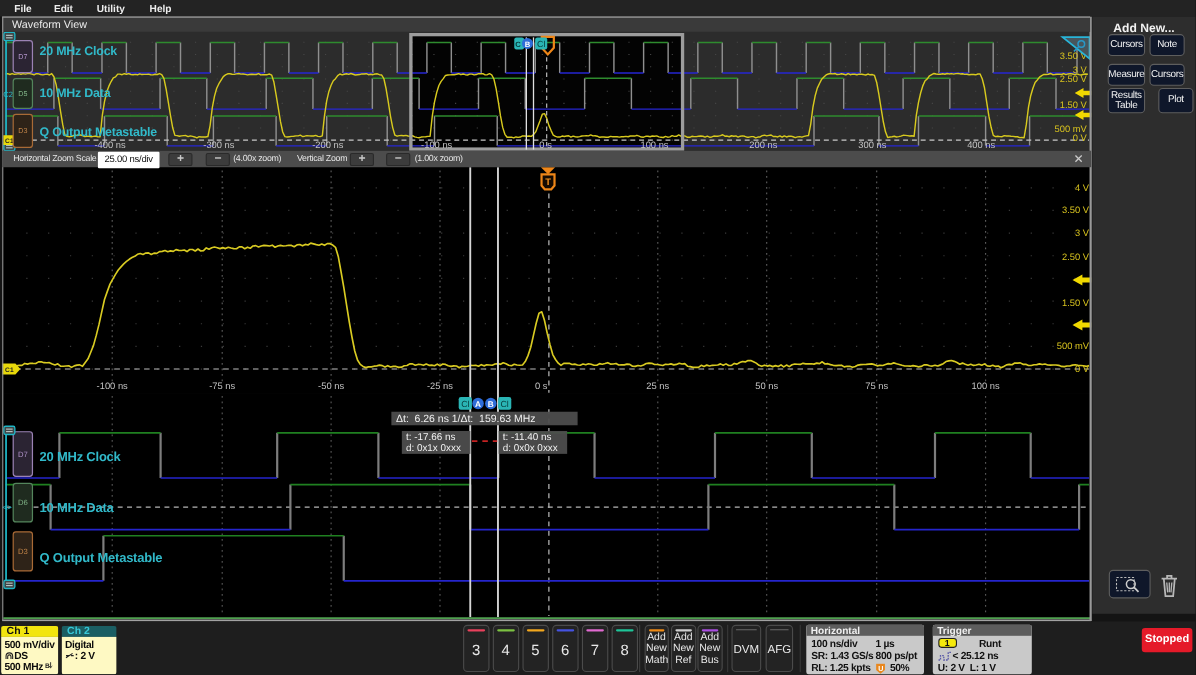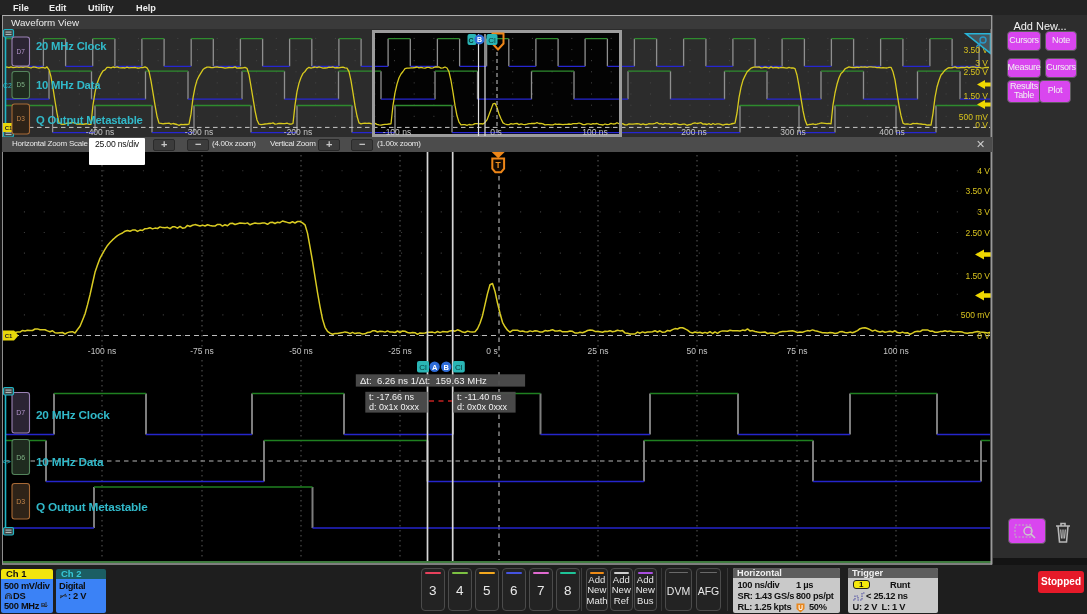--- a/index.html
+++ b/index.html
@@ -2,29 +2,29 @@
 <html><head><meta charset="utf-8"><style>
 *{margin:0;padding:0;box-sizing:border-box}
 html,body{width:1087px;height:614px;background:#141414;overflow:hidden}
 body{font-family:"Liberation Sans",sans-serif;position:relative}
 .abs{position:absolute}
 .menubar{left:0;top:0;width:1087px;height:15px;background:#232323;color:#ededed;font-size:9.2px;font-weight:bold}
 .menubar span{position:absolute;top:2.5px}
 .titlebar{left:2px;top:15px;width:989px;height:14px;background:#3a3a3a;border-top:1.5px solid #b0b0b0;border-left:1px solid #9a9a9a;color:#ececec;font-size:9.8px;padding-left:8px;line-height:13px}
 .zoombar{left:2px;top:137px;width:990px;height:15px;background:#4c4c4c;color:#e8e8e8;font-size:8px;letter-spacing:-0.25px}
 .zoombar span{position:absolute;top:2px}
-.zb-input{position:absolute;left:87px;top:1px;width:56px;height:27px;background:#fff;color:#111;font-size:8.6px;text-align:center;line-height:13px;border-radius:1px;letter-spacing:-0.2px}
+.zb-input{position:absolute;left:87px;top:1px;width:56px;height:15px;background:#fff;color:#111;font-size:8.6px;text-align:center;line-height:13px;border-radius:1px;letter-spacing:-0.2px}
 .zb-btn{position:absolute;top:1.5px;width:22px;height:12px;background:#3c3c3c;border:1px solid #2a2a2a;border-radius:2px;color:#c8c8c8;text-align:center;line-height:9px;font-size:11px;font-weight:bold}
 .rpanel{left:993px;top:15px;width:94px;height:543px;background:#2d2d2d}
-.rp-title{position:absolute;left:0;top:5px;width:94px;text-align:center;color:#f2f2f2;font-size:11px;font-weight:normal}
-.rbtn{position:absolute;background:#d946ef;border:1px solid #5e5e5e;border-radius:4px;color:#f2f2f2;font-size:9px;letter-spacing:-0.3px;display:flex;align-items:center;justify-content:center;text-align:center;line-height:9.5px}
+.rp-title{position:absolute;left:0;top:5px;width:94px;text-align:center;color:#f2f2f2;font-size:11px;font-weight:bold}
+.rbtn{position:absolute;background:#0f172a;border:1px solid #5e5e5e;border-radius:4px;color:#f2f2f2;font-size:9px;letter-spacing:-0.3px;display:flex;align-items:center;justify-content:center;text-align:center;line-height:9.5px}
 .bbar{left:0;top:565px;width:1087px;height:49px;background:#1e1e1e}
 .chbadge{position:absolute;top:3.5px;border-radius:2px;overflow:hidden}
 .chhead{height:10.5px;font-size:9.5px;font-weight:bold;padding-left:5px;line-height:10.5px}
-.chbody{background:#3b82f6;color:#0d0d0d;font-size:9.3px;font-weight:bold;padding:2px 0 0 3px;line-height:10px;letter-spacing:-0.3px;white-space:nowrap}
+.chbody{background:#fef9c3;color:#0d0d0d;font-size:9.3px;font-weight:bold;padding:2px 0 0 3px;line-height:10px;letter-spacing:-0.3px;white-space:nowrap}
 .nbtn{position:absolute;top:2.5px;height:43.5px;background:#232323;border:1px solid #4b4b4b;border-radius:4px;color:#e8e8e8;text-align:center}
 .nbtn .stripe{position:absolute;left:3px;right:3px;top:3.2px;height:2.5px;border-radius:1px}
 .nbtn .num{position:absolute;left:0;right:0;top:14px;font-size:13.5px}
 .nbtn .multi{position:absolute;left:0;right:0;top:6px;font-size:9.5px;line-height:10.5px}
 .nbtn .single{position:absolute;left:0;right:0;top:16px;font-size:10.5px}
 .ipanel{position:absolute;top:2.5px;height:45px;background:#c9c9c9;border-radius:2px;overflow:hidden}
 .iphead{height:10.5px;background:#5d5d5d;color:#f0f0f0;font-size:9.2px;font-weight:bold;padding-left:4px;line-height:10.5px}
 .ipbody{position:relative;color:#111;font-size:9.3px;font-weight:bold;line-height:9.5px;letter-spacing:-0.3px}
 .ipbody div{position:absolute;white-space:nowrap}
 .stopped{position:absolute;left:1038px;top:5.5px;width:46px;height:22.5px;background:#e51a29;border-radius:3px;color:#fff;font-size:10px;font-weight:bold;text-align:center;line-height:22.5px}
@@ -211,21 +211,21 @@
   <span style="left:375px">(1.00x zoom)</span>
   <span style="left:974px;color:#cccccc;font-size:11px;top:1px">✕</span>
 </div>
 <div class="abs rpanel">
   <div class="rp-title">Add New...</div>
   <div class="rbtn" style="left:14px;top:16px;width:34px;height:20px">Cursors</div>
   <div class="rbtn" style="left:52px;top:16px;width:32px;height:20px">Note</div>
   <div class="rbtn" style="left:14px;top:42.5px;width:34px;height:20px">Measure</div>
   <div class="rbtn" style="left:52px;top:42.5px;width:32px;height:20px">Cursors</div>
   <div class="rbtn" style="left:14px;top:64.5px;width:34px;height:23px">Results<br>Table</div>
-  <div class="rbtn" style="left:46px;top:64.5px;width:32px;height:23px">Plot</div>
+  <div class="rbtn" style="left:60px;top:64.5px;width:32px;height:23px">Plot</div>
   <div class="rbtn" style="left:15px;top:503px;width:38px;height:26px">
     <svg width="26" height="18" viewBox="0 0 26 18">
         <rect x="1" y="3" width="16" height="12" fill="none" stroke="#bbb" stroke-width="1" stroke-dasharray="2,1.5"></rect>
         <circle cx="14" cy="9" r="4" fill="none" stroke="#ccc" stroke-width="1.4"></circle>
         <path d="M17,12l4,4" stroke="#ccc" stroke-width="1.6"></path>
       </svg>
   </div>
   <svg style="position:absolute;left:59px;top:504px" width="22" height="26" viewBox="0 0 22 26">
       <path d="M4,7h14M9,7V4.5h4V7M6,7l1.5,16h7L16,7" fill="none" stroke="#b8b8b8" stroke-width="1.6"></path>
       <path d="M8.7,10.5l0.8,9M11,10.5v9M13.3,10.5l-0.8,9" stroke="#b8b8b8" stroke-width="1.2"></path>

